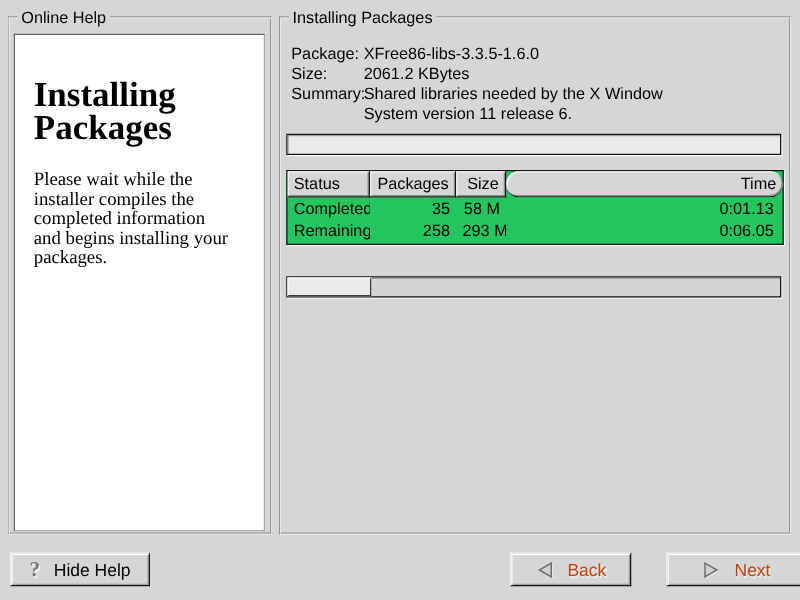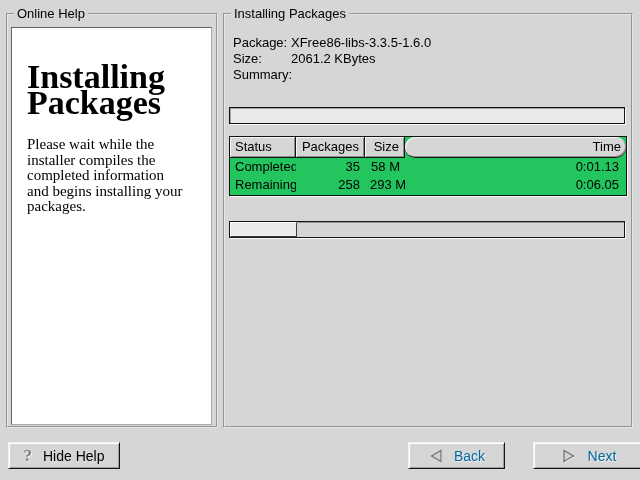--- a/index.html
+++ b/index.html
@@ -38,21 +38,21 @@
     width: 201px; height: 398px;
     background: #ffffff;
     border: 1px solid;
     border-color: #636363 #a8a8a8 #a8a8a8 #636363;
     overflow: hidden;
   }
   .help-content { padding: 36px 10px 0 15px; }
   .help-title {
     font-family: "Liberation Serif", "DejaVu Serif", serif;
     font-weight: bold;
-    font-size: 34px;
+    font-size: 28px;
     line-height: 26px;
     white-space: pre-line;
   }
   .help-body {
     margin-top: 21px;
     font-family: "Liberation Serif", "DejaVu Serif", serif;
     font-size: 15px;
     line-height: 15.5px;
     white-space: pre-line;
   }
@@ -125,21 +125,21 @@
     align-items: center;
     justify-content: center;
     gap: 11px;
     font-family: "Liberation Sans", "DejaVu Sans", sans-serif;
     font-size: 14px;
     cursor: default;
   }
   #hide-help-btn { left: 8px;   width: 112px; color: #000; }
   #back-btn      { left: 408px; width: 97px;  }
   #next-btn      { left: 533px; width: 112px;  }
-  .disabled-label { color: #0369a1; text-shadow: 1px 1px 0 #eeeeee; }
+  .disabled-label { color: #c2410c; text-shadow: 1px 1px 0 #eeeeee; }
   .q-icon {
     font-family: "Liberation Serif", "DejaVu Serif", serif;
     font-weight: bold;
     font-size: 17px;
     color: #7b7b7b;
     text-shadow: 1px 1px 0 #f2f2f2;
     line-height: 1;
   }
   .arrow-svg { display: block; }
 </style>
@@ -163,20 +163,22 @@
 
 <div class="gtk-frame" id="main-frame">
   <span class="frame-label">Installing Packages</span>
 
   <div class="pkg-info">
     <div>Package:</div>
     <div class="val">XFree86-libs-3.3.5-1.6.0</div>
     <div>Size:</div>
     <div class="val">2061.2 KBytes</div>
     <div>Summary:</div>
+    <div class="val">Shared libraries needed by the X Window
+System version 11 release 6.</div>
   </div>
 
   <div class="trough" id="pkg-progress">
     
   </div>
 
   <div class="clist">
     <div class="clist-head">
       <div class="hcell">Status</div>
       <div class="hcell num">Packages</div>

